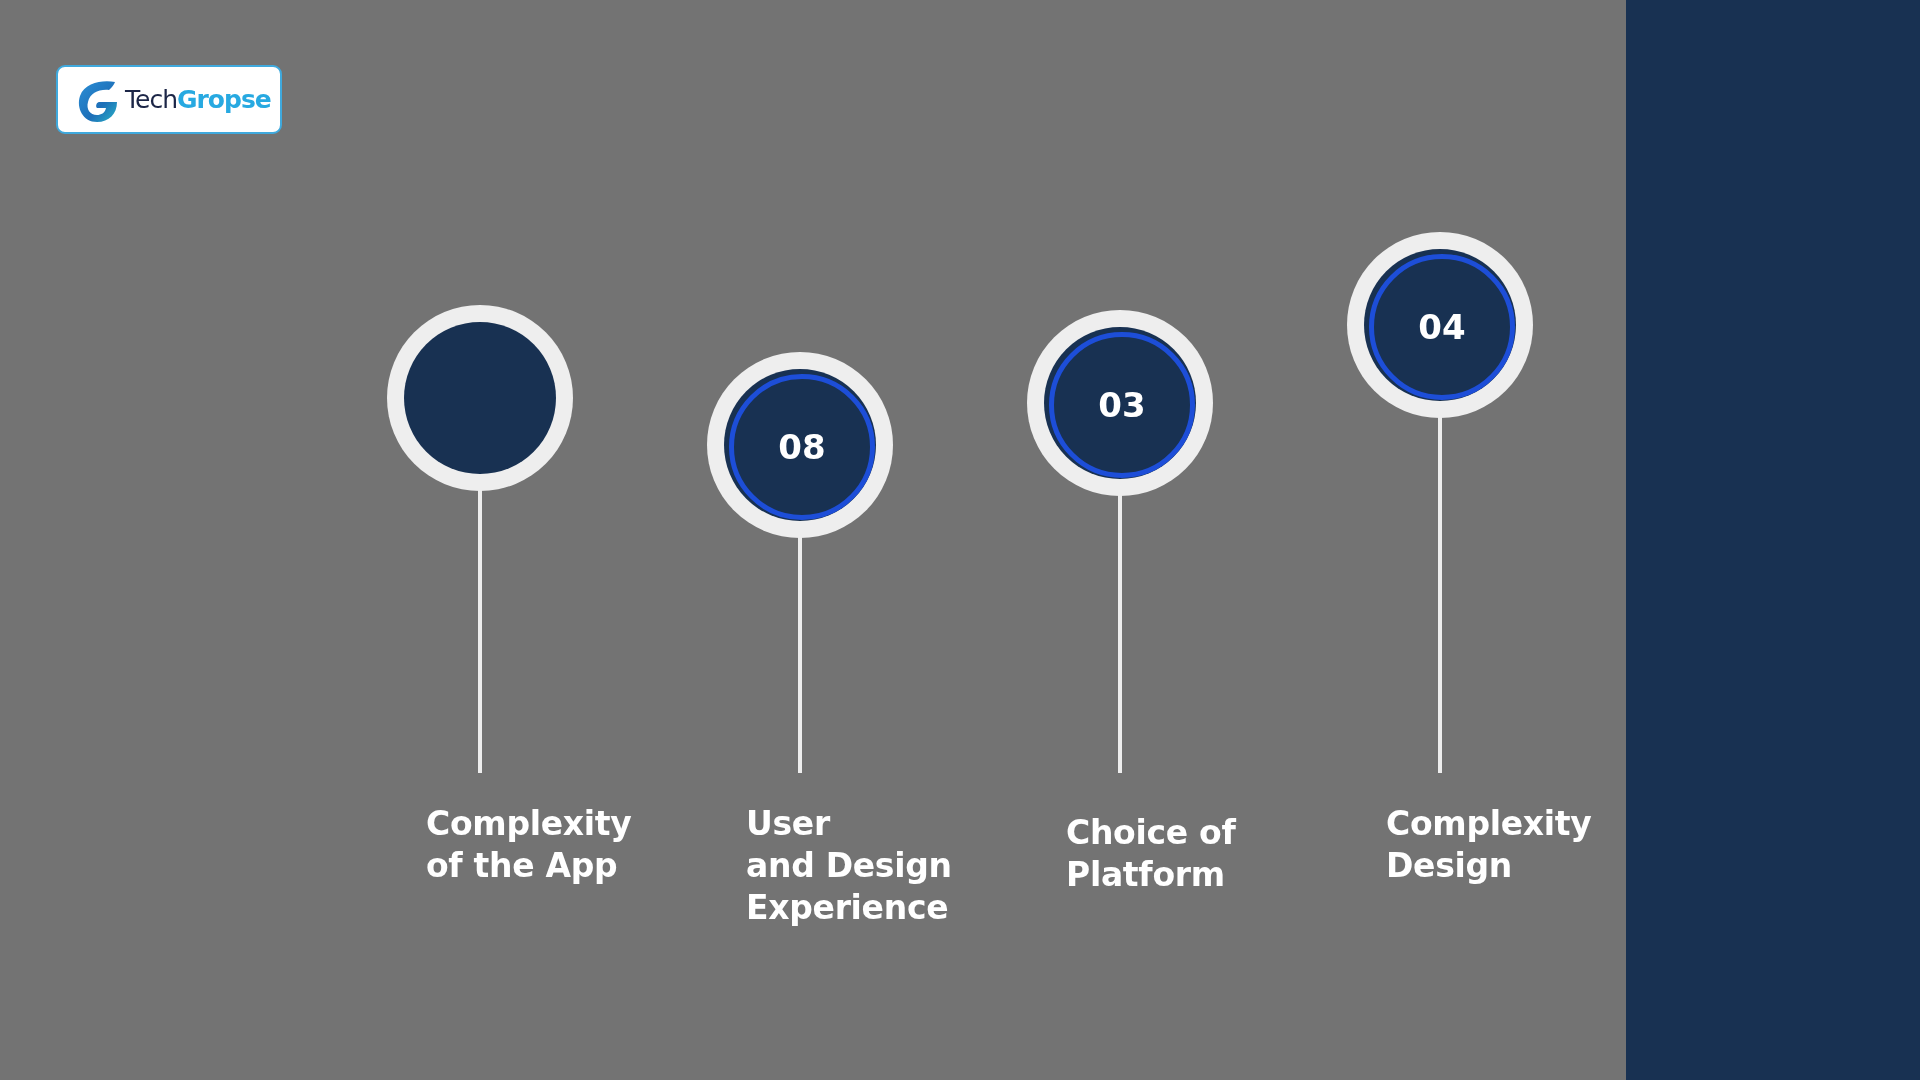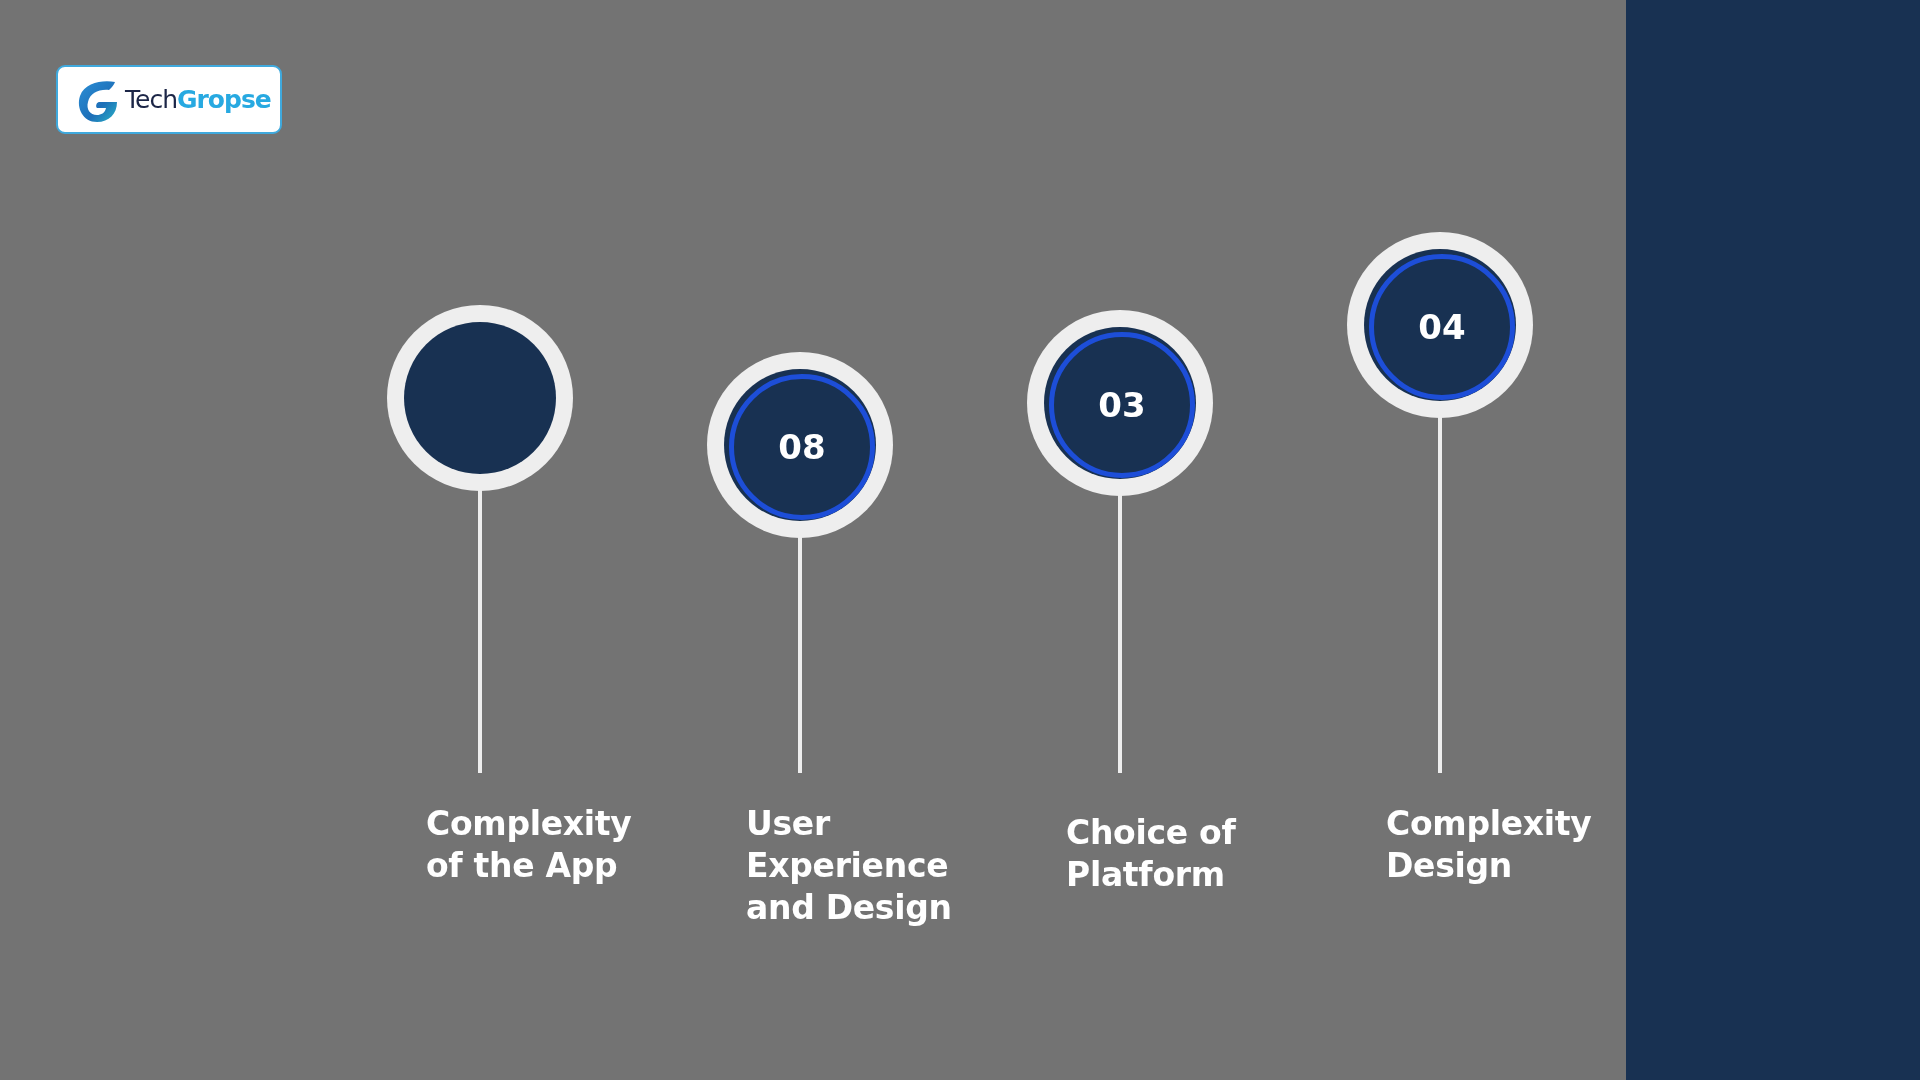--- a/index.html
+++ b/index.html
@@ -152,22 +152,22 @@
   <div class="step" style="left:800px; top:445px;">
     <div class="stem" style="top:90px; height:238px;"></div>
     <div class="ring">
       <div class="gap"></div>
       <div class="inner">
         <span class="num">08</span>
       </div>
     </div>
     <div class="label" style="top:358px;">
       <div>User</div>
+      <div>and Design</div>
       <div>Experience</div>
-      <div>and Design</div>
     </div>
   </div>
 
   <div class="step" style="left:1120px; top:403px;">
     <div class="stem" style="top:90px; height:280px;"></div>
     <div class="ring">
       <div class="gap"></div>
       <div class="inner">
         <span class="num">03</span>
       </div>

